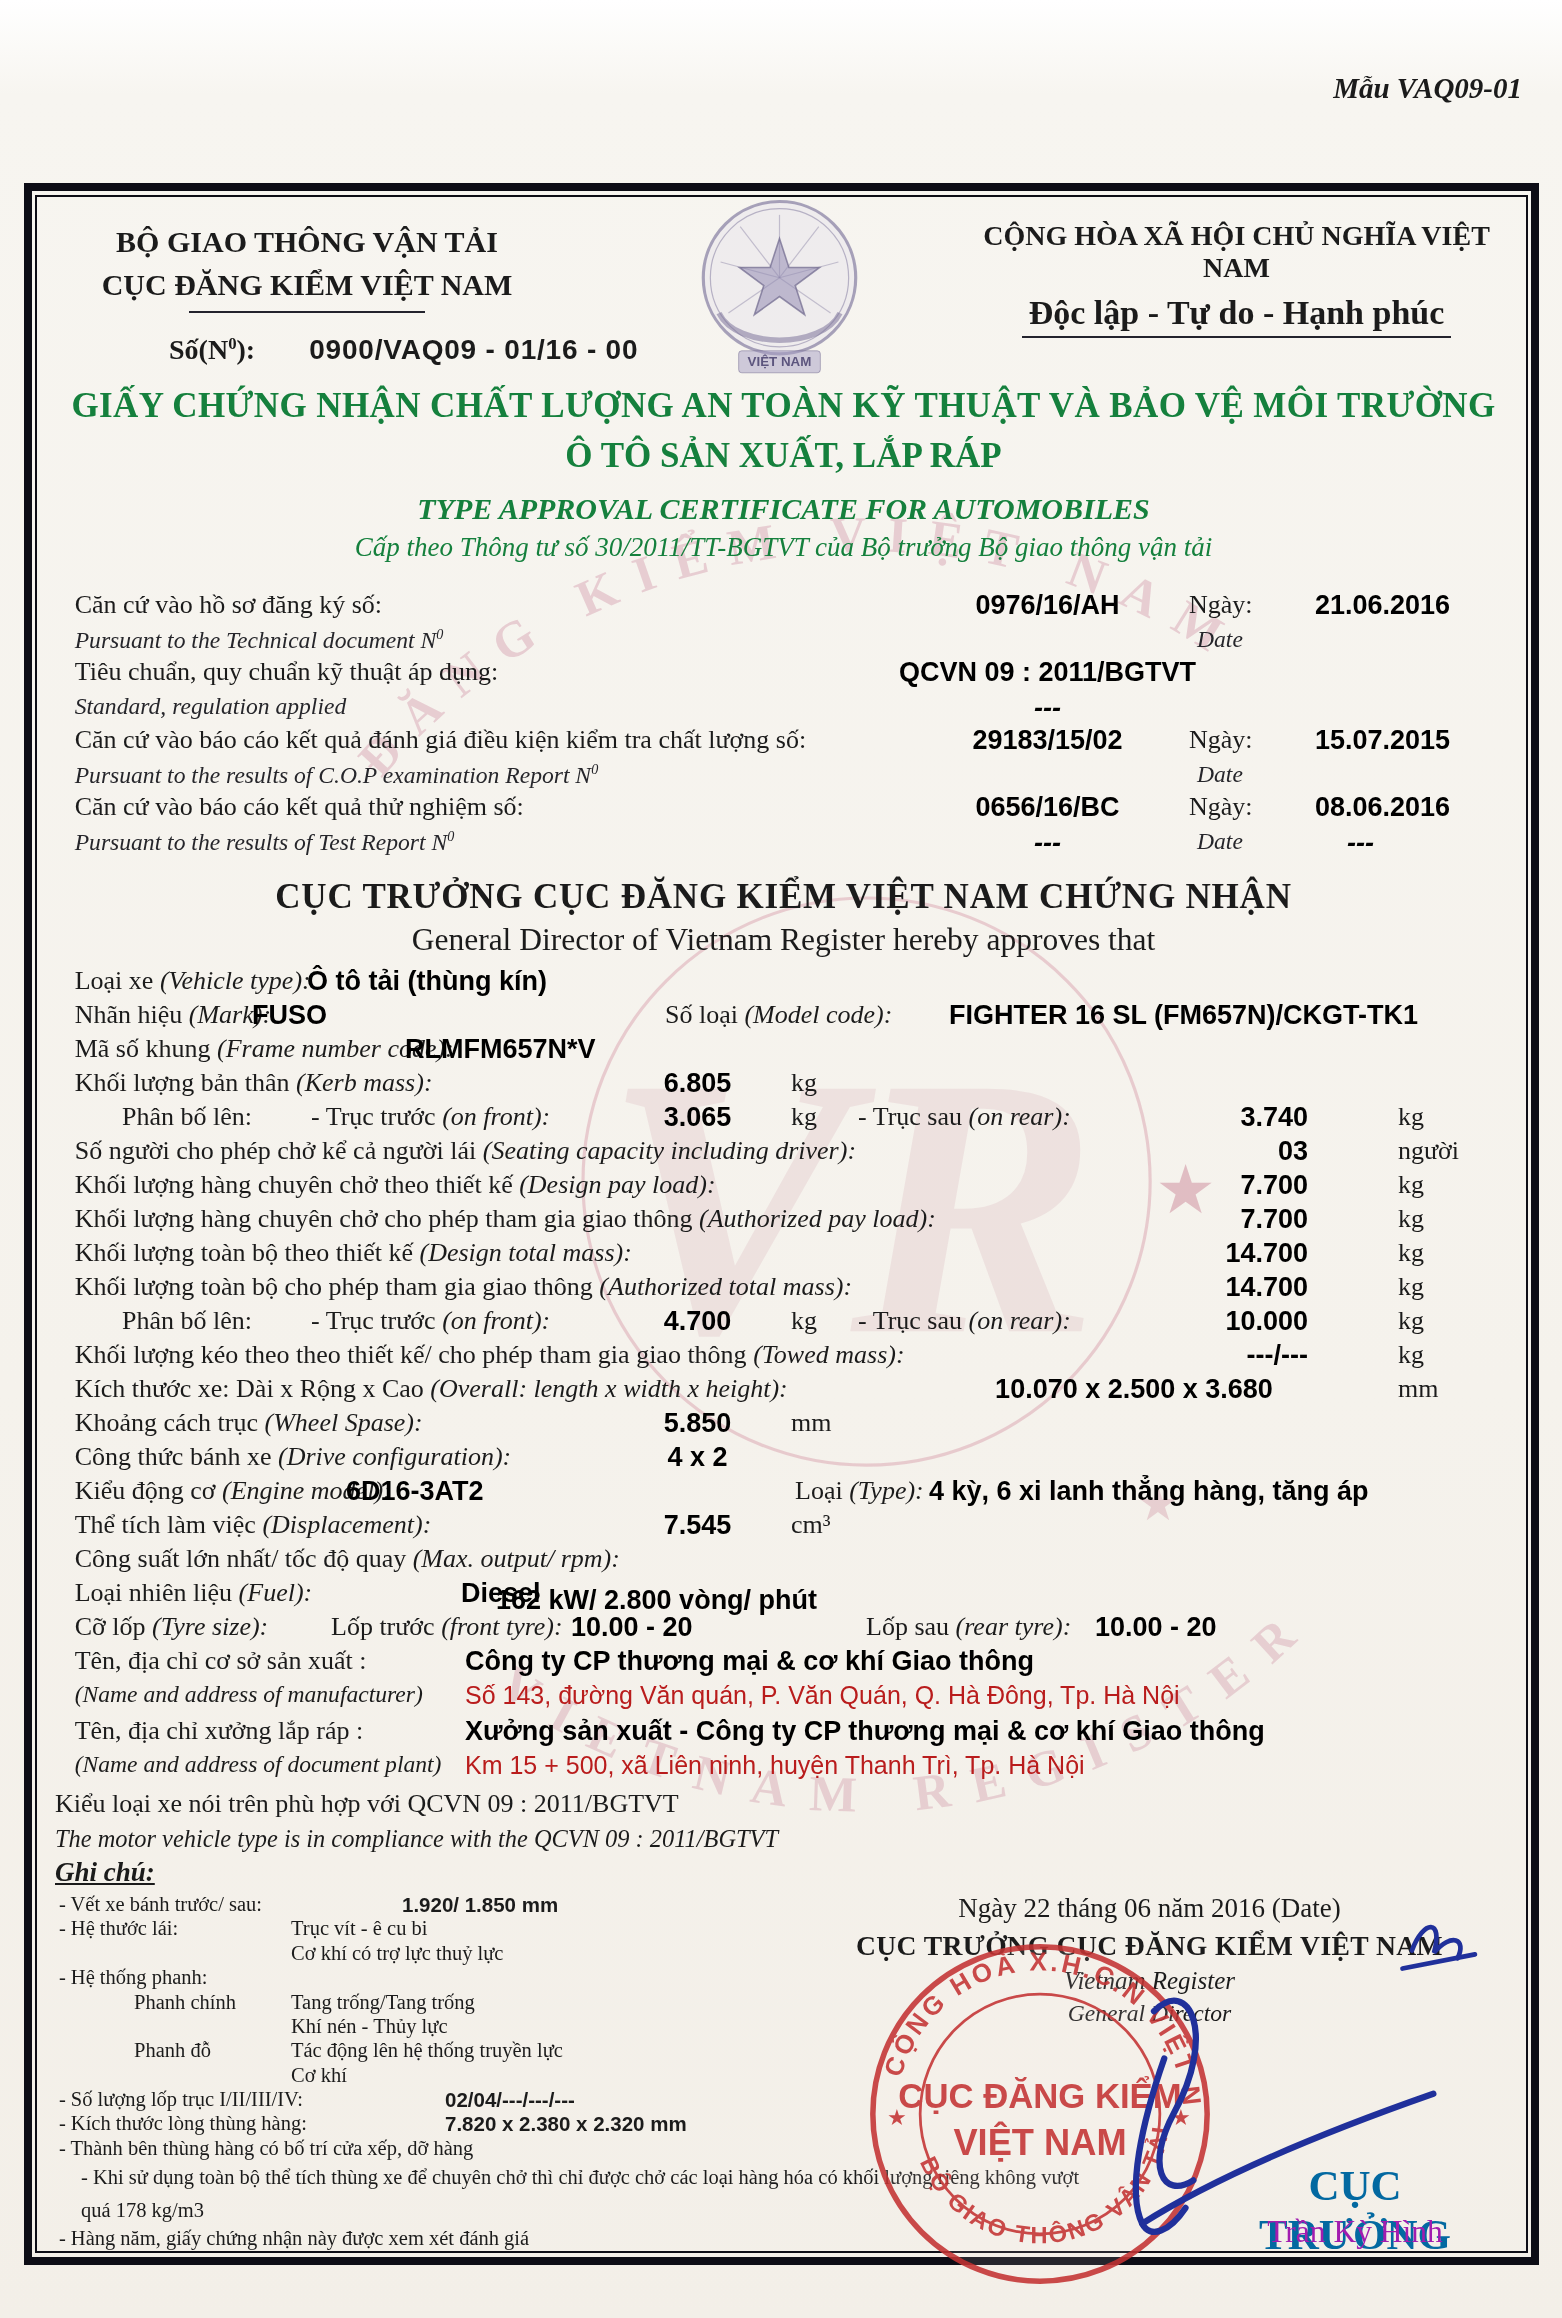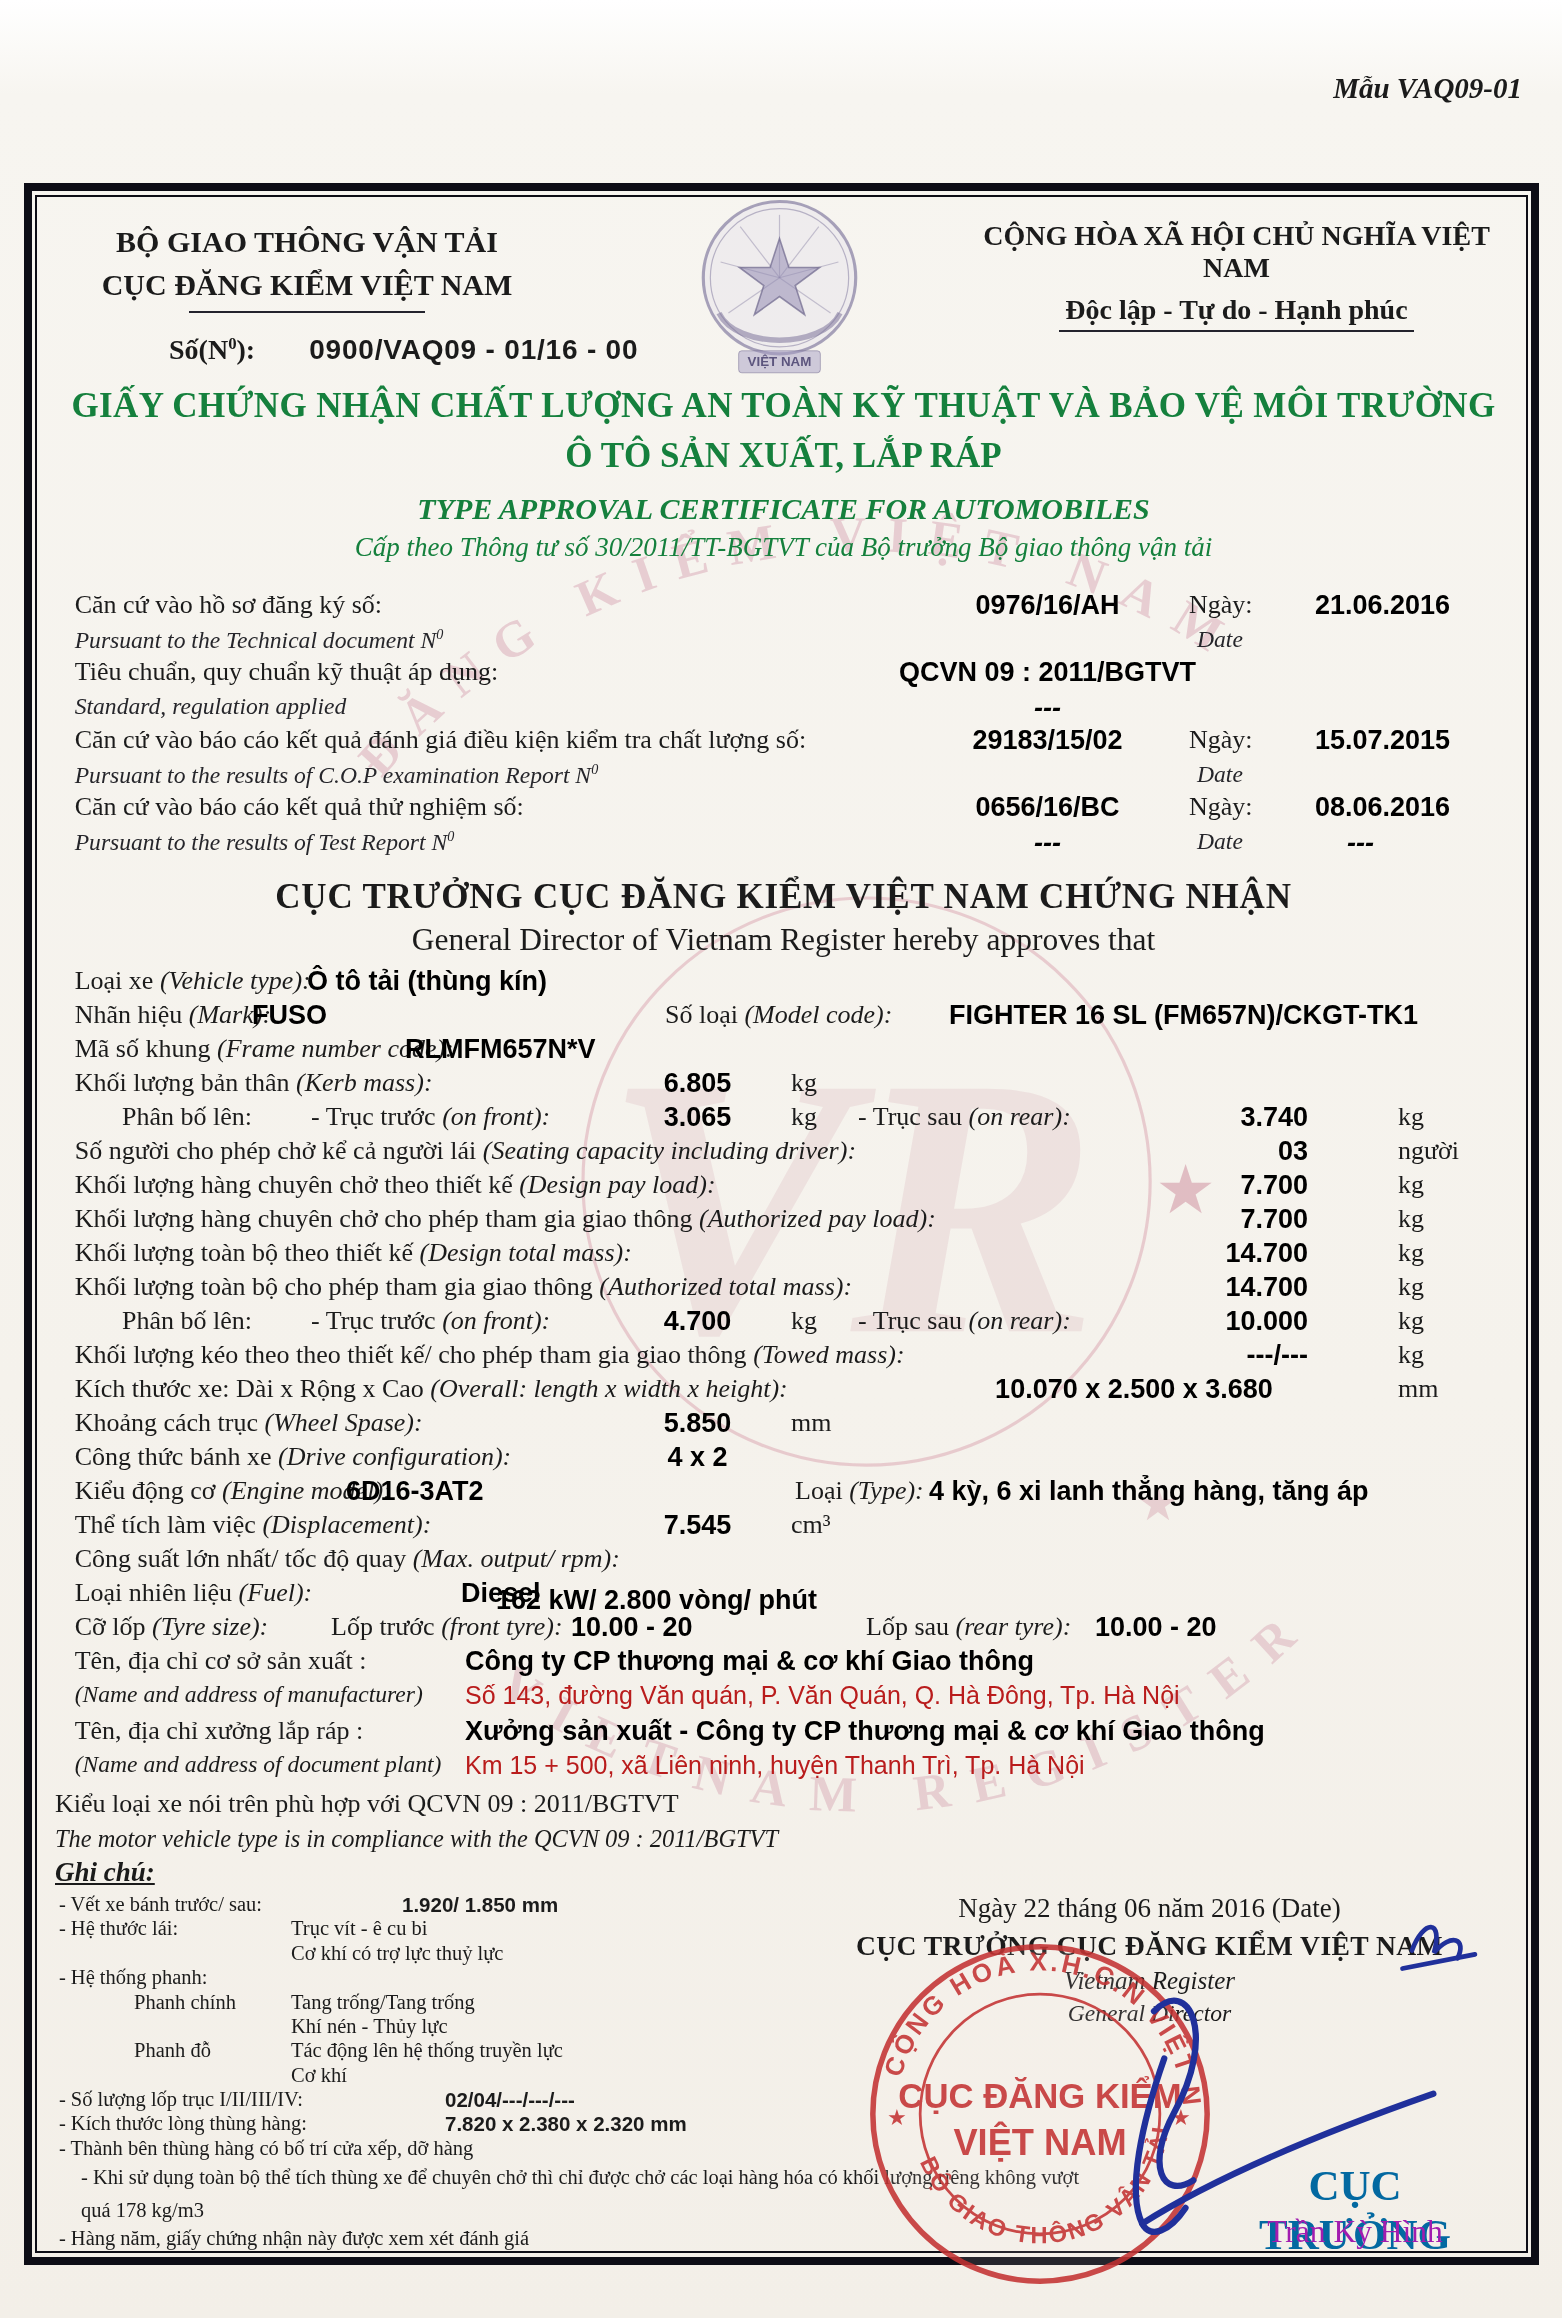--- a/index.html
+++ b/index.html
@@ -12,21 +12,21 @@
   .frame-inner{position:absolute;inset:3.9px;border:2.4px solid #0d0d16;}
   .form-code{position:absolute;top:72px;right:41px;font-style:italic;font-weight:bold;font-size:29px;}
   .content{position:absolute;left:55px;top:206px;width:1457px;z-index:3;}
 
   
   .hdr{position:relative;height:118px;}
   .hdr-left{position:absolute;left:31.5px;top:14px;width:441px;text-align:center;font-weight:bold;font-size:30px;line-height:43px;}
   .hdr-rule{width:236px;border-bottom:2.4px solid #23232d;margin:4.7px auto 0;}
   .hdr-right{position:absolute;right:0;top:14px;width:551px;text-align:center;}
   .hdr-right .l1{font-weight:bold;font-size:28px;}
-  .hdr-right .l2{display:inline-block;font-weight:bold;font-size:28px;margin-top:9.5px;border-bottom:2.4px solid #23232d;padding:0 6.3px 4.7px;}
+  .hdr-right .l2{display:inline-block;font-weight:bold;font-size:34px;margin-top:9.5px;border-bottom:2.4px solid #23232d;padding:0 6.3px 4.7px;}
   .emblem{position:absolute;left:697px;top:195px;z-index:2;}
 
   .so-line{margin:9.5px 0 0 114px;font-size:28px;font-weight:bold;white-space:nowrap;}
   .so-line .num{font-family:"Liberation Sans","DejaVu Sans",sans-serif;font-weight:bold;margin-left:47px;letter-spacing:0.8px;}
 
   
   .title{text-align:center;margin-top:20.5px;color:#15803d;}
   .t1{font-size:35px;font-weight:bold;letter-spacing:0.4px;}
   .t2{font-size:35px;font-weight:bold;margin-top:9.5px;}
   .t3{font-size:30px;font-weight:bold;font-style:italic;margin-top:15.8px;}

